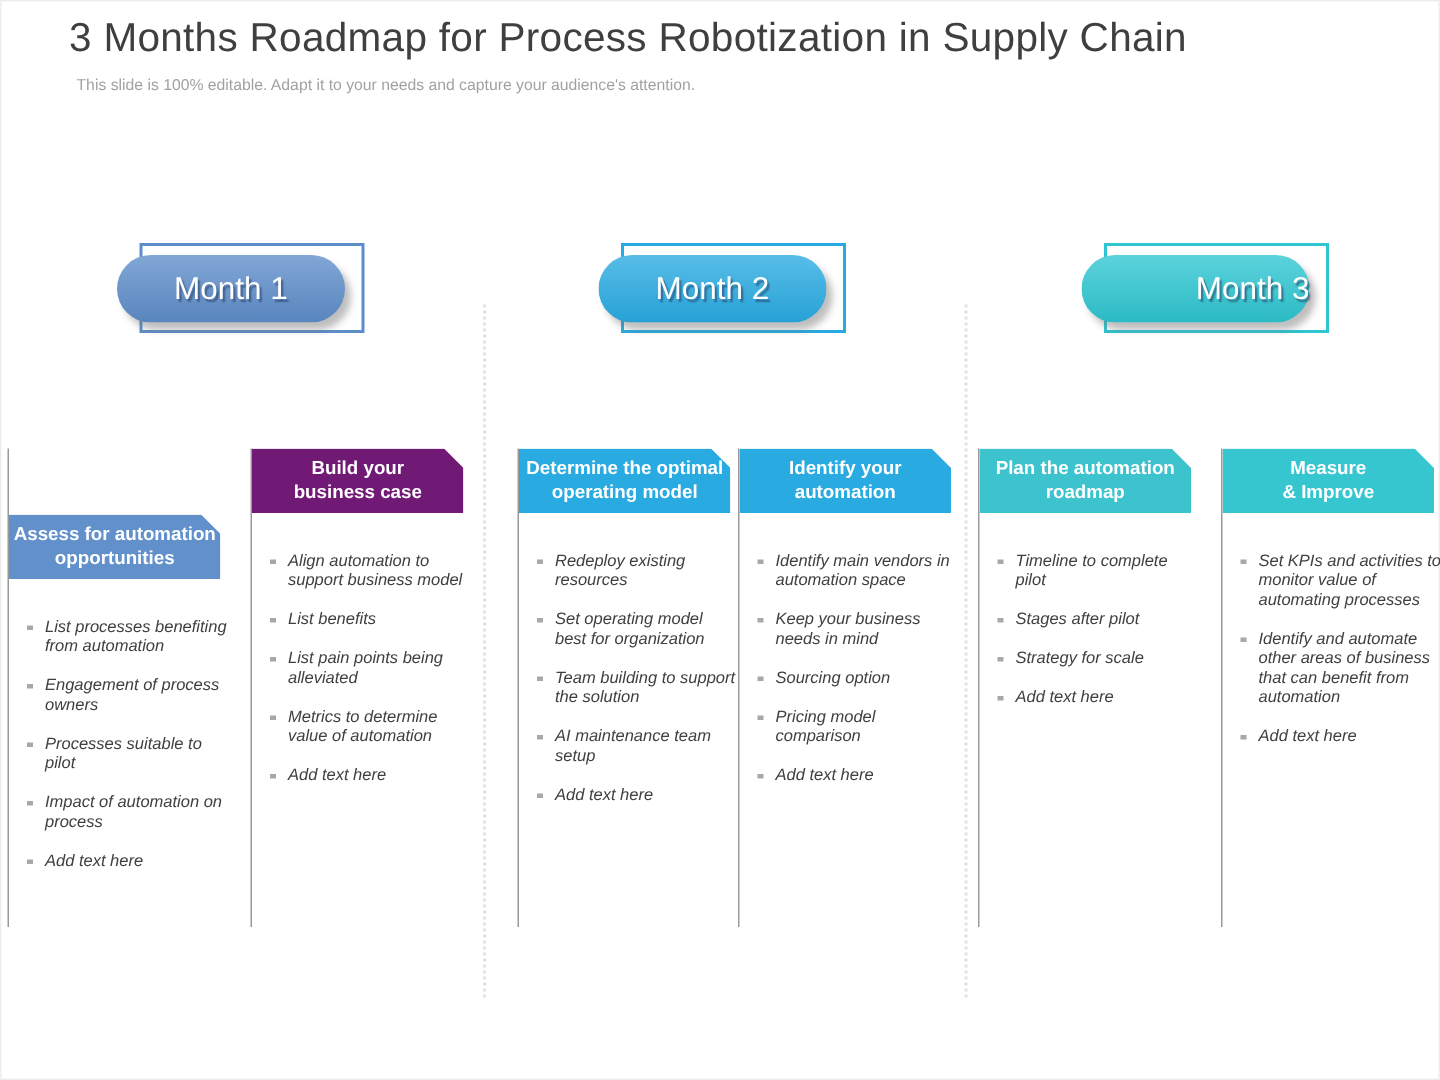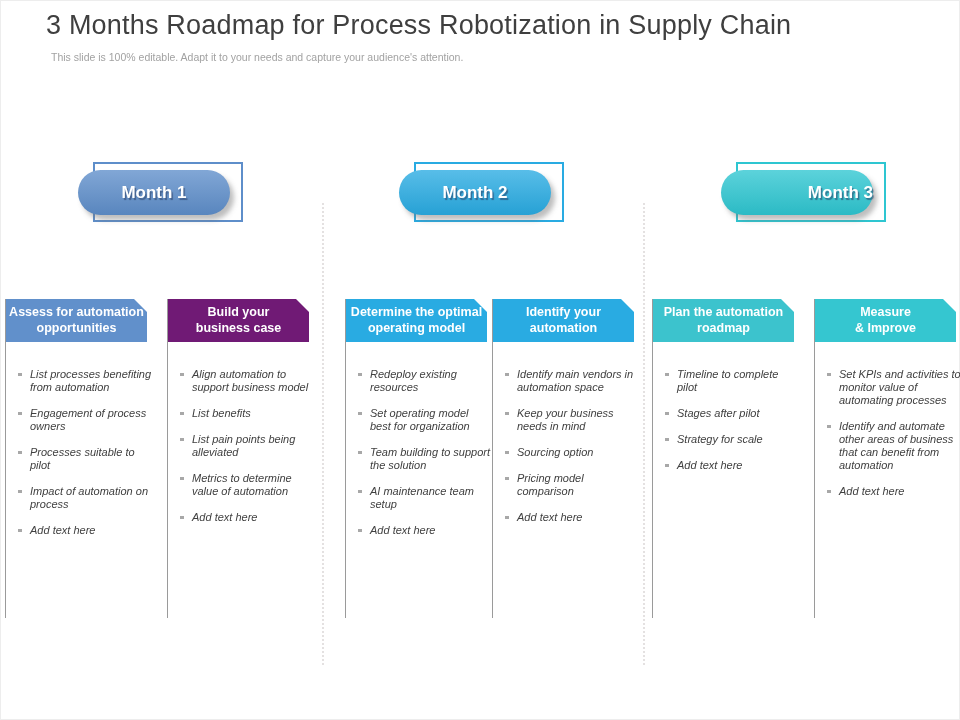--- a/index.html
+++ b/index.html
@@ -27,21 +27,21 @@
     border:2.5px solid #888;background:#fff;
   }
   .month-pill{
     position:absolute;left:0;top:8px;width:152px;height:45px;
     border-radius:23px;background:#888;
     background-image:linear-gradient(rgba(255,255,255,.22),rgba(0,0,0,.06));
     box-shadow:4px 5px 5px rgba(110,110,110,.45);
     display:flex;align-items:center;justify-content:center;
   }
   .month-pill span{
-    font-size:17px;font-weight:bold;color:#fff;
+    font-size:21px;font-weight:normal;color:#fff;
     text-shadow:1.5px 2px 1px rgba(35,55,95,.55);
   }
   #month-1{left:78px;}
   #month-2{left:399px;}
   #month-3{left:721px;}
   
   .dotted-sep{
     position:absolute;top:203px;height:462px;width:0;
     border-left:2px dotted #e4e1e1;
   }
@@ -95,21 +95,21 @@
     <div class="month-pill" style="background-color: rgb(46, 198, 209); justify-content: flex-end;">
       <span>Month 3</span>
     </div>
   </div>
 
   <div class="dotted-sep" style="left:322px"></div>
   <div class="dotted-sep" style="left:643px"></div>
 
   <div class="column" style="left:5px">
     <div class="col-line"></div>
-    <div class="col-header" style="background-color: rgb(97, 144, 203);">Assess for automation
+    <div class="col-header" style="background-color: rgb(97, 144, 203); margin-top: 44px;">Assess for automation
 opportunities</div>
     <ul class="col-list">
       <li>List processes benefiting from automation</li>
       <li>Engagement of process owners</li>
       <li>Processes suitable to pilot</li>
       <li>Impact of automation on process</li>
       <li>Add text here</li>
     </ul>
   </div>
 

